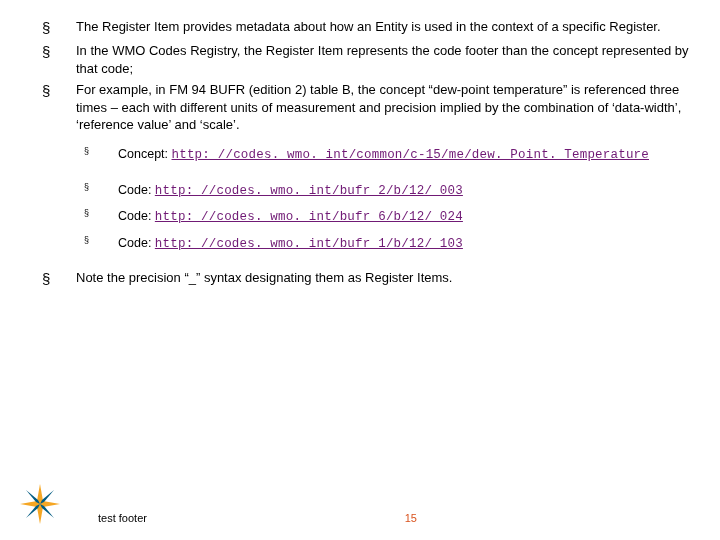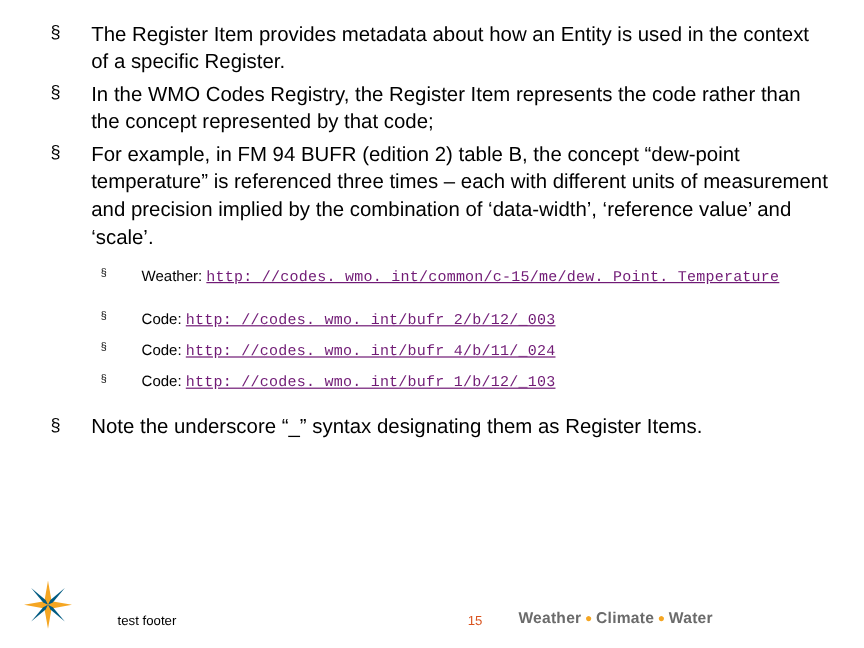--- a/index.html
+++ b/index.html
@@ -34,21 +34,21 @@
   }
   .bullet {
     width: 34px;
     flex: 0 0 34px;
     font-size: 15px;
     line-height: 1.35;
     font-family: Arial, sans-serif;
   }
   .txt {
     flex: 1;
-    font-size: 17px;
+    font-size: 13px;
     line-height: 1.35;
   }
   .sub {
     margin-left: 42px;
     margin-top: 10px;
   }
   .sub .row .bullet {
     width: 34px;
     flex: 0 0 34px;
     font-size: 9px;
@@ -80,21 +80,21 @@
   }
   .footer-text {
     position: absolute;
     left: 98px;
     bottom: 6px;
     font-size: 11px;
     color: #000;
   }
   .pagenum {
     position: absolute;
-    right: 210px;
+    right: 195px;
     bottom: 6px;
     font-size: 11px;
     color: #d9531e;
   }
   .wcw {
     position: absolute;
     right: 18px;
     bottom: 8px;
     font-size: 13px;
     color: #6b6b6b;
@@ -118,60 +118,60 @@
 
 
   <div class="body">
 
     <div class="row">
       <div class="bullet">§</div>
       <div class="txt">The Register Item provides metadata about how an Entity is used in the context of a specific Register.</div>
     </div>
     <div class="row">
       <div class="bullet">§</div>
-      <div class="txt">In the WMO Codes Registry, the Register Item represents the code rather than the concept represented by that code;</div>
+      <div class="txt">In the WMO Codes Registry, the Register Item represents the code footer than the concept represented by that code;</div>
     </div>
     <div class="row">
       <div class="bullet">§</div>
       <div class="txt">For example, in FM 94 BUFR (edition 2) table B, the concept “dew-point temperature” is referenced three times – each with different units of measurement and precision implied by the combination of ‘data-width’, ‘reference value’ and ‘scale’.</div>
     </div>
 
     <div class="sub">
       <div class="row">
         <div class="bullet">§</div>
         <div class="txt">
-          <span>Weather: </span><a class="code">http: //codes. wmo. int/common/c-15/me/dew. Point. Temperature</a>
+          <span>Concept: </span><a class="code">http: //codes. wmo. int/common/c-15/me/dew. Point. Temperature</a>
         </div>
       </div>
 
       <div class="gap"></div>
 
       <div class="row">
         <div class="bullet">§</div>
         <div class="txt">
           <span>Code: </span><a class="code">http: //codes. wmo. int/bufr 2/b/12/_003</a>
         </div>
       </div>
       <div class="row">
         <div class="bullet">§</div>
         <div class="txt">
-          <span>Code: </span><a class="code">http: //codes. wmo. int/bufr 4/b/11/_024</a>
+          <span>Code: </span><a class="code">http: //codes. wmo. int/bufr 6/b/12/_024</a>
         </div>
       </div>
       <div class="row">
         <div class="bullet">§</div>
         <div class="txt">
           <span>Code: </span><a class="code">http: //codes. wmo. int/bufr 1/b/12/_103</a>
         </div>
       </div>
     </div>
 
     <div class="row note-row">
       <div class="bullet">§</div>
-      <div class="txt">Note the underscore “_” syntax designating them as Register Items.</div>
+      <div class="txt">Note the precision “_” syntax designating them as Register Items.</div>
     </div>
 
   </div>
 
   <div class="footer">
     <svg class="compass" viewBox="0 0 44 44">
       <g fill="#f5a623">
         <polygon points="22,2 25,19 22,22 19,19"></polygon>
         <polygon points="22,42 25,25 22,22 19,25"></polygon>
         <polygon points="2,22 19,25 22,22 19,19"></polygon>
@@ -179,18 +179,15 @@
       </g>
       <g fill="#005b82">
         <polygon points="8,8 20,18 22,22 18,20"></polygon>
         <polygon points="36,8 26,20 22,22 24,18"></polygon>
         <polygon points="8,36 18,24 22,22 20,26"></polygon>
         <polygon points="36,36 24,26 22,22 26,24"></polygon>
       </g>
     </svg>
     <div class="footer-text">test footer</div>
     <div class="pagenum">15</div>
-    <div class="wcw">
-      <span class="w">Weather</span><span class="dot">●</span><span class="w">Climate</span><span class="dot">●</span><span class="w">Water</span>
-    </div>
   </div>
 
 </div>
 
 </body></html>

